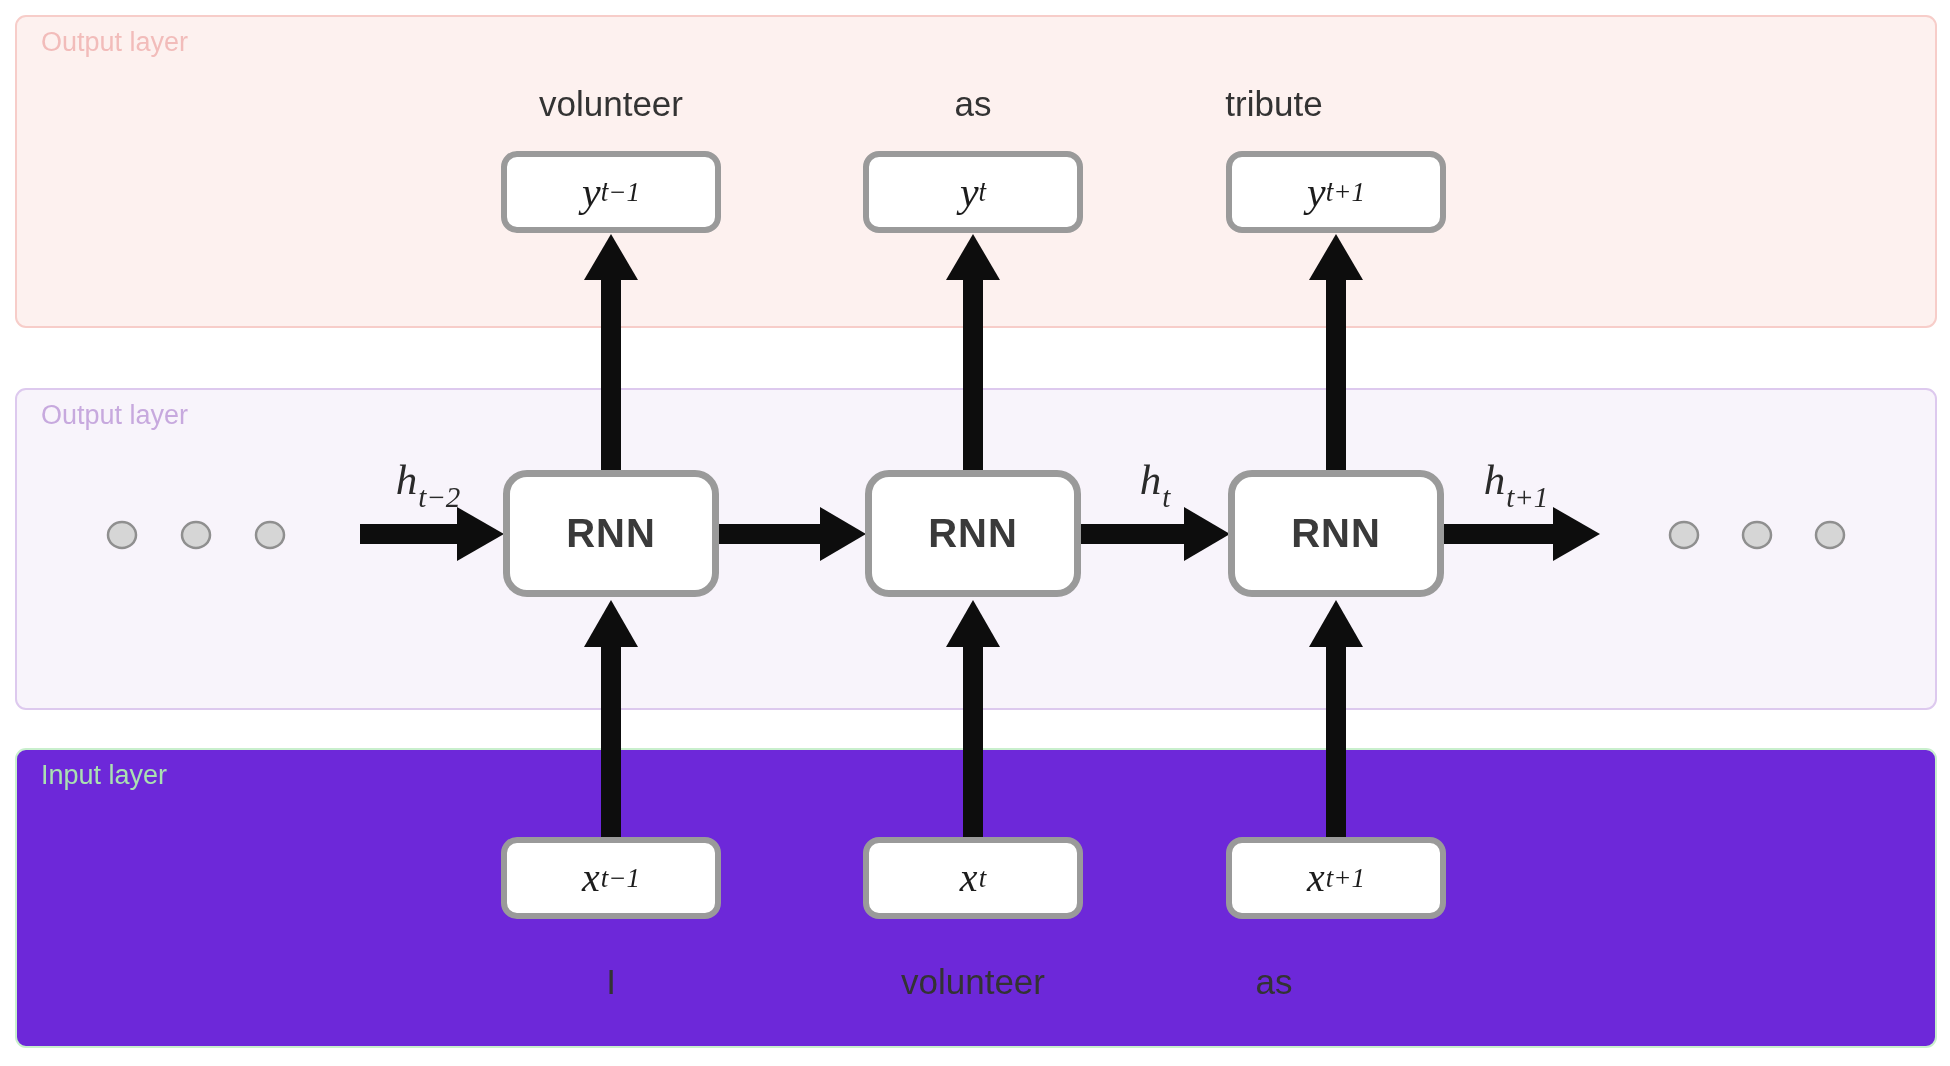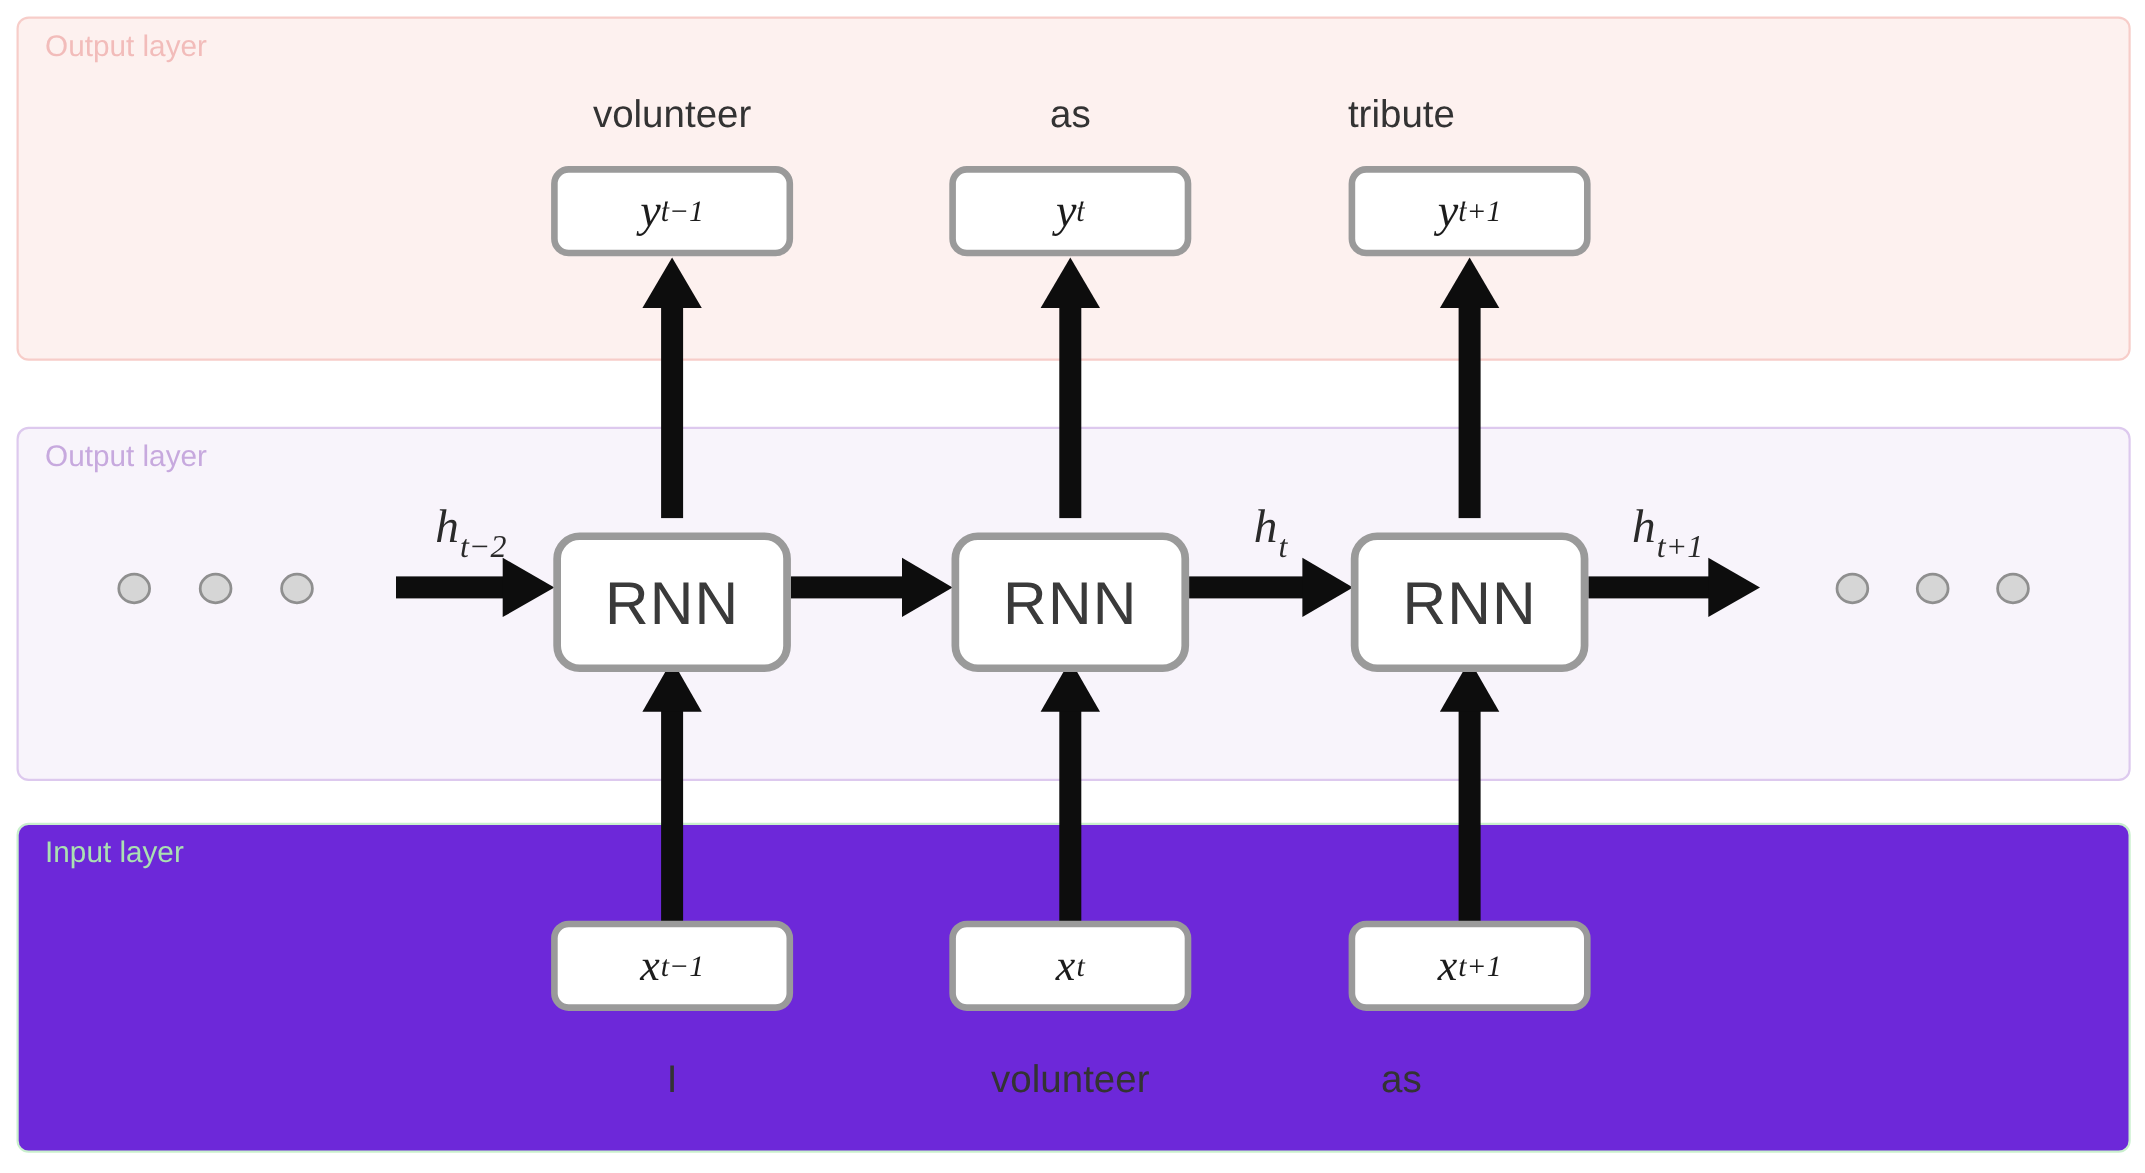--- a/index.html
+++ b/index.html
@@ -23,22 +23,22 @@
   
   .node{
     position:absolute;box-sizing:border-box;background:#ffffff;border:6px solid #9a9a9a;
     border-radius:16px;display:flex;align-items:center;justify-content:center;z-index:3;
     color:#222222;
   }
   .iobox{width:220px;height:82px;}
   .ybox{top:151px;}
   .xbox{top:837px;}
   .rnnbox{
-    width:216px;height:127px;top:484px;border-width:7px;border-radius:24px;
-    font-weight:400;font-size:55px;letter-spacing:1px;color:#3a3a3a;
+    width:216px;height:127px;top:470px;border-width:7px;border-radius:24px;
+    font-weight:700;font-size:40px;letter-spacing:1px;color:#3a3a3a;
   }
   .col0 .iobox-pos{left:501px;} .col0 .rnn-pos{left:503px;}
   .col1 .iobox-pos{left:863px;} .col1 .rnn-pos{left:865px;}
   .col2 .iobox-pos{left:1226px;}.col2 .rnn-pos{left:1228px;}
   
   .word{
     position:absolute;width:300px;text-align:center;font-weight:400;font-size:35px;
     line-height:38px;color:#333333;z-index:3;
   }
   .word-top{top:85px;}

